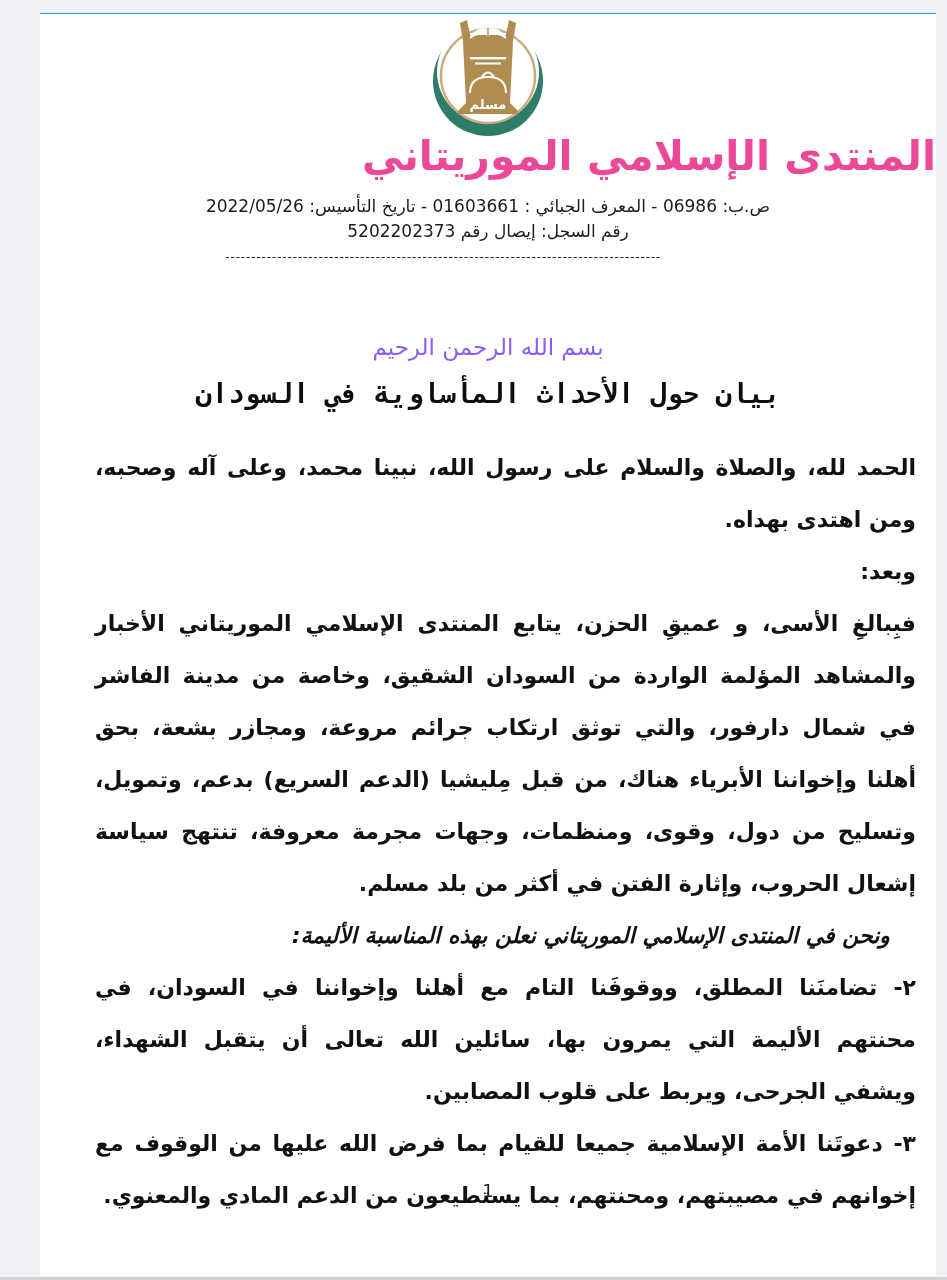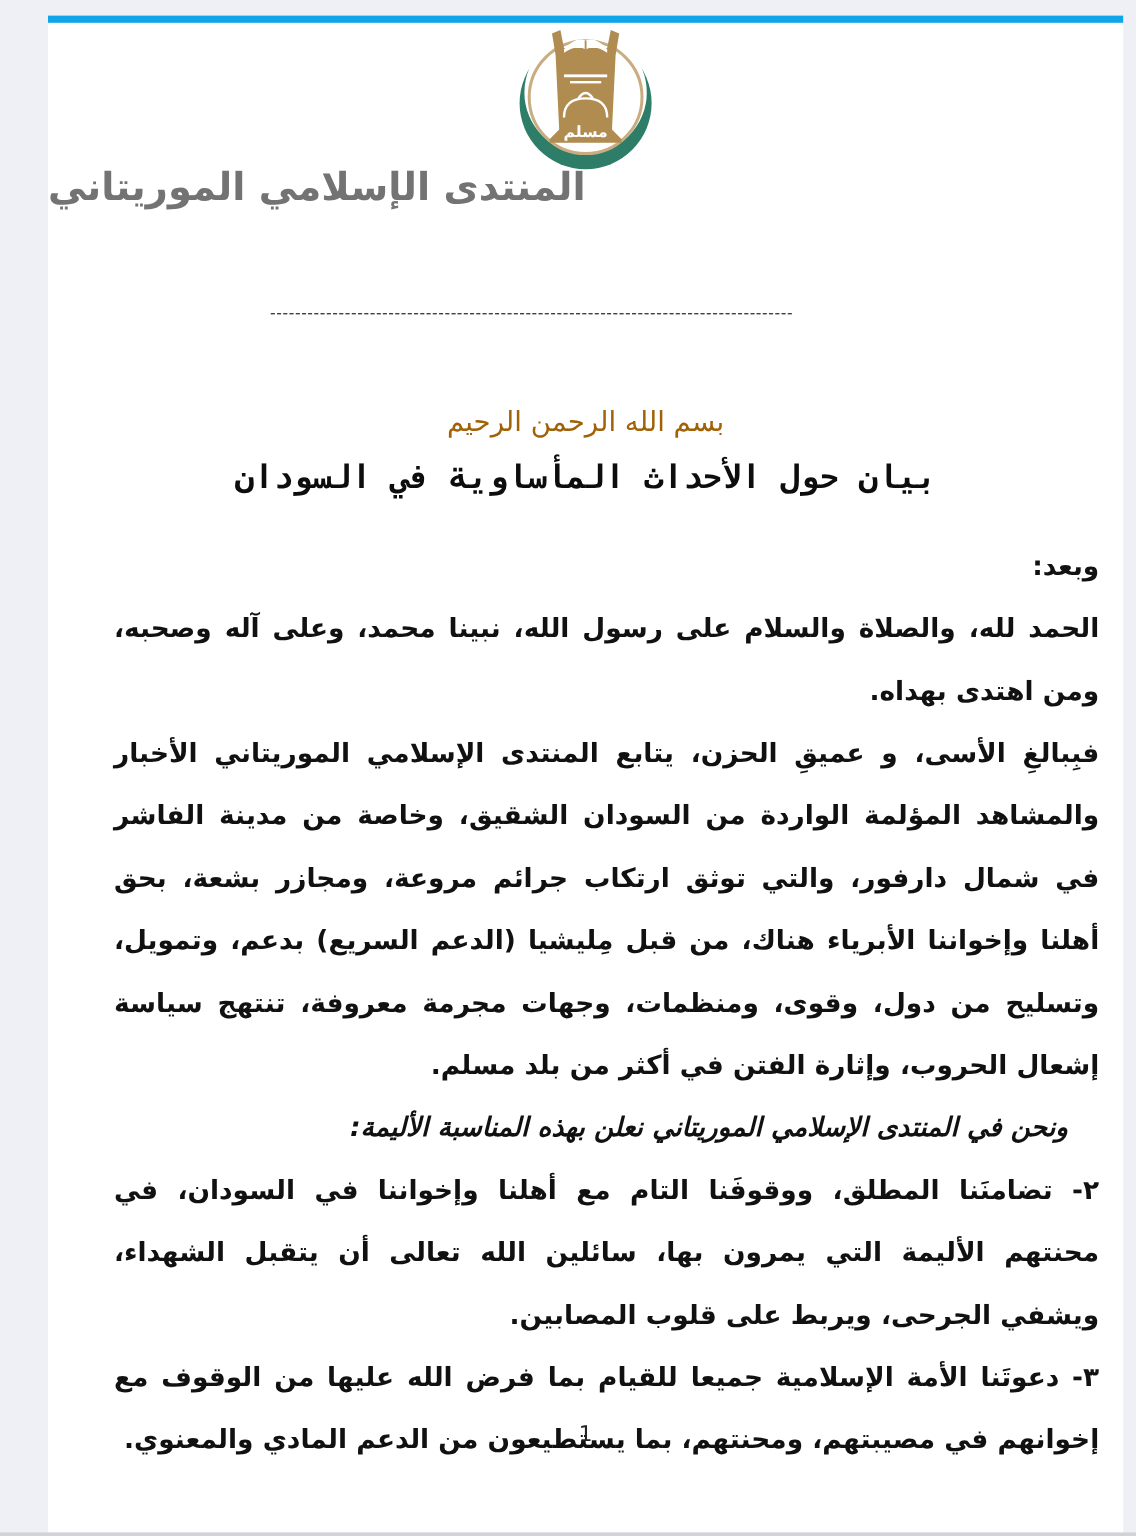--- a/index.html
+++ b/index.html
@@ -4,50 +4,50 @@
 <style>
   html,body{margin:0;padding:0;}
   body{
     width:947px;height:1280px;position:relative;
     background:#eff0f5;
     font-family:"DejaVu Sans",sans-serif;
     overflow:hidden;
   }
   .page{
     position:absolute;left:40px;top:13px;width:896px;height:1262px;
-    background:#ffffff;border-top:6px solid #0ea5e9;
+    background:#ffffff;border-top:1px solid #0ea5e9;
     direction:rtl;
   }
   .bottom-strip{
     position:absolute;left:0;bottom:0;width:947px;height:3px;background:#d2d2d7;
   }
   
   .logo-wrap{
     position:absolute;top:5px;left:50%;margin-left:-90px;width:180px;height:122px;
   }
   .calligraphy{
     position:absolute;top:118px;left:0;width:100%;
-    text-align:left;font-weight:bold;font-size:32px;letter-spacing:-1px;
-    color:#737373;
+    text-align:right;font-weight:bold;font-size:41px;letter-spacing:-1px;
+    color:#ec4899;
   }
   
   .header-info{
     position:absolute;top:180px;left:0;width:100%;
     text-align:center;font-size:17px;line-height:25px;color:#1b1b1b;
     direction:rtl;
   }
   .separator{
     position:absolute;top:235px;left:185px;width:435px;height:18px;
     overflow:hidden;white-space:nowrap;text-align:center;
     font-size:13px;letter-spacing:0.5px;color:#2a2a2a;direction:ltr;
   }
   
   .basmala{
     position:absolute;top:320px;left:0;width:100%;
-    text-align:center;font-size:23px;color:#a16207;
+    text-align:center;font-size:23px;color:#8b5cf6;
   }
   .doc-title{
     position:absolute;top:364px;left:0;width:100%;
     text-align:center;font-size:27px;font-weight:bold;color:#0d0d0d;font-family:Liberation Mono, monospace;
   }
   .text-column{
     position:absolute;top:428px;right:20px;left:55px;
     direction:rtl;text-align:justify;
     font-size:22px;font-weight:bold;line-height:52px;color:#111;
   }
@@ -81,28 +81,32 @@
 
       <path d="M72,74 q0,-16 18,-16 q18,0 18,16" fill="none" stroke="#ffffff" stroke-width="2"></path>
       <path d="M84,58 q6,-9 12,0" fill="none" stroke="#ffffff" stroke-width="2"></path>
 
       <text x="90" y="90" text-anchor="middle" font-size="13" font-weight="bold" fill="#ffffff" font-family="DejaVu Sans, sans-serif">مسلم</text>
     </svg>
   </div>
 
   <div class="calligraphy">المنتدى الإسلامي الموريتاني</div>
 
+  <div class="header-info">
+    <div>ص.ب: 06986  - المعرف الجبائي : 01603661 - تاريخ التأسيس: 2022/05/26</div>
+    <div>رقم السجل: إيصال رقم 5202202373</div>
+  </div>
   <div class="separator">---------------------------------------------------------------------------------------</div>
 
   <div class="basmala">بسم الله الرحمن الرحيم</div>
   <div class="doc-title">بيان حول الأحداث المأساوية في السودان</div>
 
   <div class="text-column">
+    <p>الحمد لله، والصلاة والسلام على رسول الله، نبينا محمد، وعلى آله وصحبه، ومن اهتدى بهداه.</p>
     <p>وبعد:</p>
-    <p>الحمد لله، والصلاة والسلام على رسول الله، نبينا محمد، وعلى آله وصحبه، ومن اهتدى بهداه.</p>
     <p>فبِبالغِ الأسى، و عميقِ الحزن، يتابع المنتدى الإسلامي الموريتاني الأخبار والمشاهد المؤلمة الواردة من السودان الشقيق، وخاصة من مدينة الفاشر في شمال دارفور، والتي توثق ارتكاب جرائم مروعة، ومجازر بشعة، بحق أهلنا وإخواننا الأبرياء هناك، من قبل مِليشيا (الدعم السريع) بدعم، وتمويل، وتسليح من دول، وقوى، ومنظمات، وجهات مجرمة معروفة، تنتهج سياسة إشعال الحروب، وإثارة الفتن في أكثر من بلد مسلم.</p>
     <p class="announce">ونحن في المنتدى الإسلامي الموريتاني نعلن بهذه المناسبة الأليمة:</p>
     <p>٢- تضامنَنا المطلق، ووقوفَنا التام مع أهلنا وإخواننا في السودان، في محنتهم الأليمة التي يمرون بها، سائلين الله تعالى أن يتقبل الشهداء، ويشفي الجرحى، ويربط على قلوب المصابين.</p>
     <p>٣- دعوتَنا الأمة الإسلامية جميعا للقيام بما فرض الله عليها من الوقوف مع إخوانهم في مصيبتهم، ومحنتهم، بما يستطيعون من الدعم المادي والمعنوي.</p>
   </div>
 
   <div class="page-number">1</div>
 
 </div>
 

